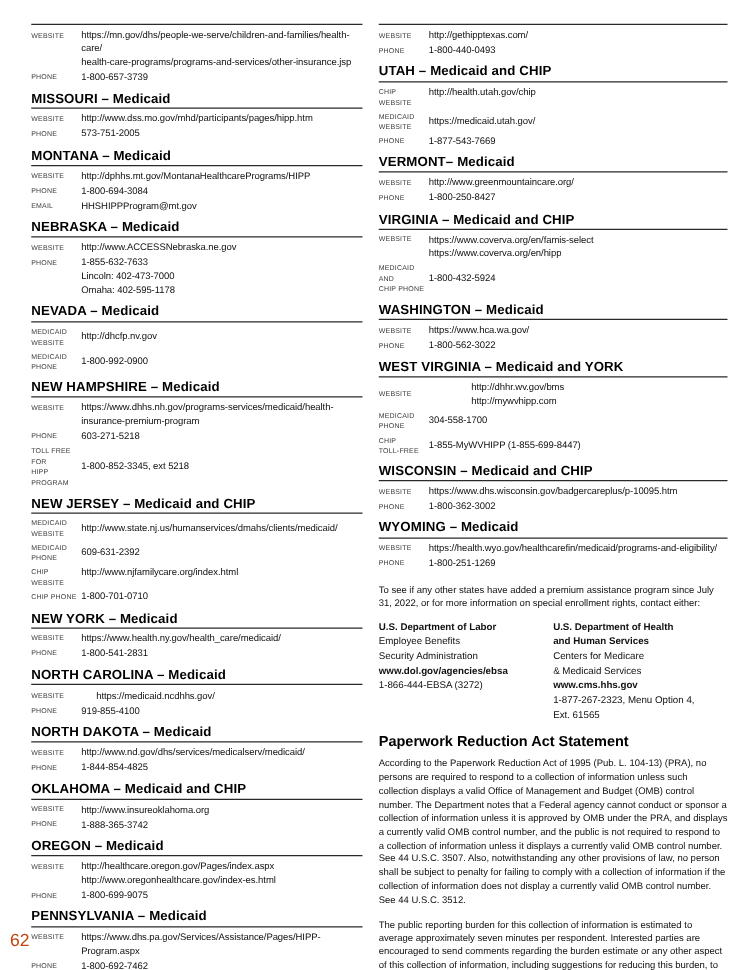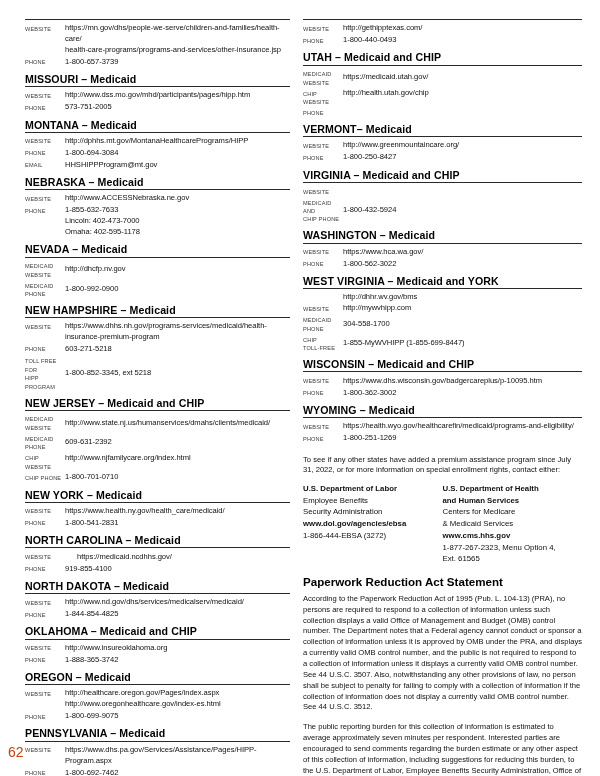--- a/index.html
+++ b/index.html
@@ -236,50 +236,53 @@
             <div class="val">http://gethipptexas.com/</div>
           </div>
           <div class="row" style="align-items: flex-start;">
             <div class="lbl">PHONE</div>
             <div class="val">1-800-440-0493</div>
           </div>
         </div>
         <div class="section">
           <div class="sec-header">UTAH – Medicaid and CHIP</div>
           <div class="rule"></div>
+          <div class="row" style="align-items: flex-start;">
+            <div class="lbl">CHIP WEBSITE</div>
+            <div class="val">http://health.utah.gov/chip</div>
+          </div>
           <div class="row" style="align-items: center;">
             <div class="lbl">MEDICAID
 WEBSITE</div>
             <div class="val">https://medicaid.utah.gov/</div>
           </div>
           <div class="row" style="align-items: flex-start;">
-            <div class="lbl">CHIP WEBSITE</div>
-            <div class="val">http://health.utah.gov/chip</div>
-          </div>
-          <div class="row" style="align-items: flex-start;">
-            <div class="lbl">PHONE</div>
+            <div class="lbl">PHONE</div>
+            <div class="val">1-877-543-7669</div>
           </div>
         </div>
         <div class="section">
           <div class="sec-header">VERMONT– Medicaid</div>
           <div class="rule"></div>
           <div class="row" style="align-items: flex-start;">
             <div class="lbl">WEBSITE</div>
             <div class="val">http://www.greenmountaincare.org/</div>
           </div>
           <div class="row" style="align-items: flex-start;">
             <div class="lbl">PHONE</div>
             <div class="val">1-800-250-8427</div>
           </div>
         </div>
         <div class="section">
           <div class="sec-header">VIRGINIA – Medicaid and CHIP</div>
           <div class="rule"></div>
           <div class="row" style="align-items: flex-start;">
             <div class="lbl">WEBSITE</div>
+            <div class="val">https://www.coverva.org/en/famis-select
+https://www.coverva.org/en/hipp</div>
           </div>
           <div class="row" style="align-items: center;">
             <div class="lbl">MEDICAID AND
 CHIP PHONE</div>
             <div class="val">1-800-432-5924</div>
           </div>
         </div>
         <div class="section">
           <div class="sec-header">WASHINGTON – Medicaid</div>
           <div class="rule"></div>
@@ -288,21 +291,21 @@
             <div class="val">https://www.hca.wa.gov/</div>
           </div>
           <div class="row" style="align-items: flex-start;">
             <div class="lbl">PHONE</div>
             <div class="val">1-800-562-3022</div>
           </div>
         </div>
         <div class="section">
           <div class="sec-header">WEST VIRGINIA – Medicaid and YORK</div>
           <div class="rule"></div>
-          <div class="row" style="align-items: flex-end;">
+          <div class="row" style="align-items: center; gap: 34px;">
             <div class="lbl">WEBSITE</div>
             <div class="val">http://dhhr.wv.gov/bms
 http://mywvhipp.com</div>
           </div>
           <div class="row" style="align-items: center;">
             <div class="lbl">MEDICAID
 PHONE</div>
             <div class="val">304-558-1700</div>
           </div>
           <div class="row" style="align-items: center;">

